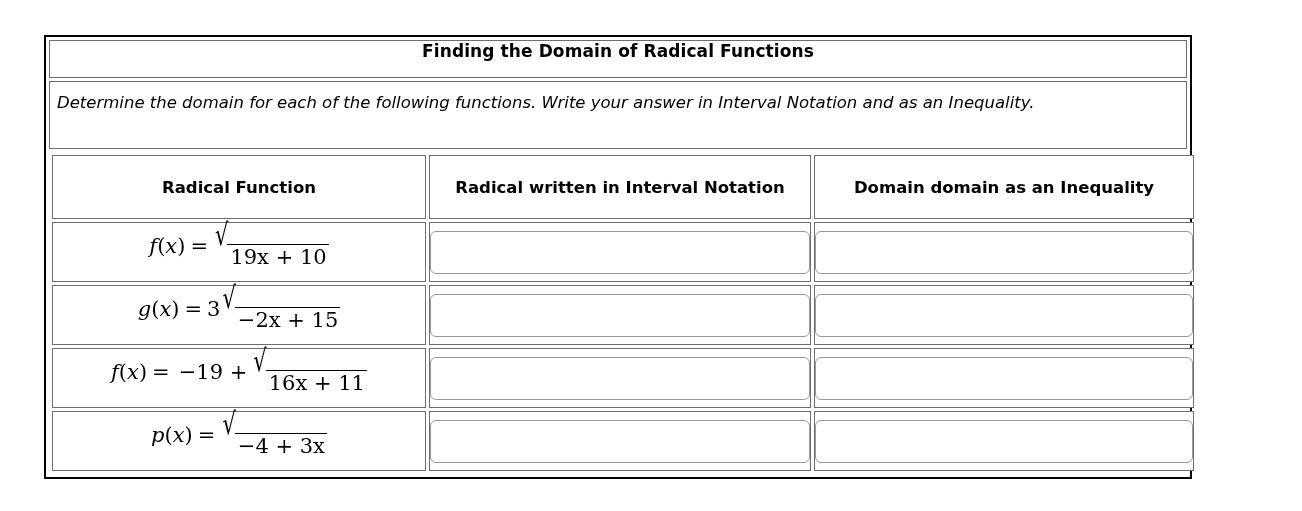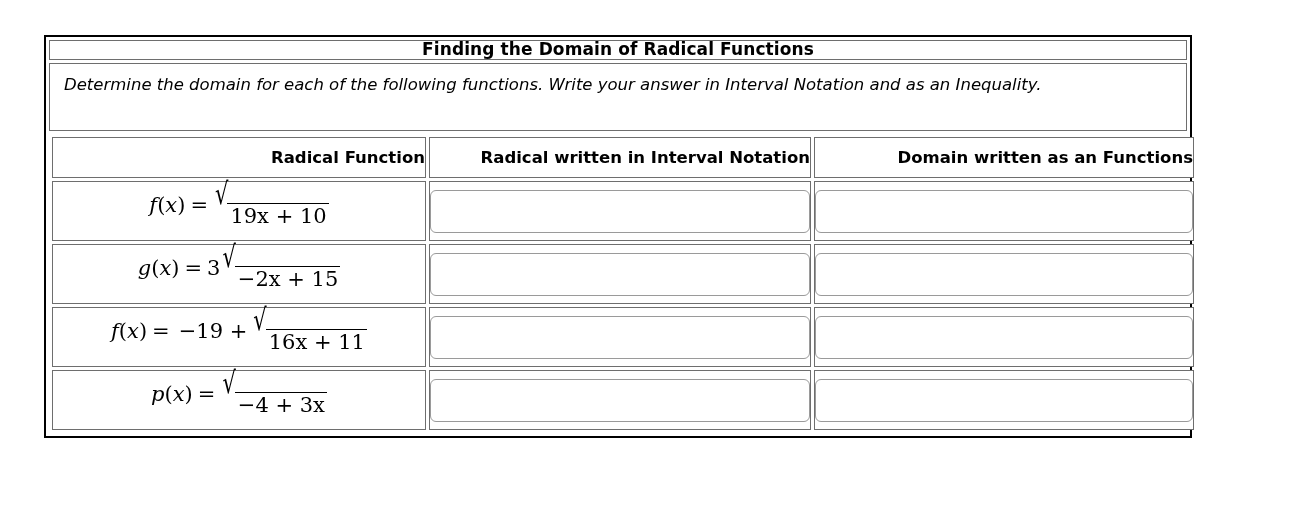--- a/index.html
+++ b/index.html
@@ -23,41 +23,41 @@
     border: 2px solid #000000;
     box-sizing: border-box;
     background: #ffffff;
     padding: 3px;
   }
 
   
   .title-row {
     border: 1px solid #6e6e6e;
     box-sizing: border-box;
-    height: 20px;
+    height: 38px;
     display: flex;
-    align-items: flex-end;
+    align-items: flex-start;
     justify-content: center;
   }
   .title-text {
     font-family: "DejaVu Sans", sans-serif;
     font-weight: bold;
     font-size: 17px;
     letter-spacing: 0.1px;
     color: #000000;
     text-align: center;
   }
 
   
   .instruction-row {
     border: 1px solid #6e6e6e;
     box-sizing: border-box;
     margin-top: 3px;
     min-height: 68px;
-    padding: 8px 8px 8px 14px;
+    padding: 8px 8px 8px 7px;
   }
   .instruction-text {
     font-family: "DejaVu Sans", sans-serif;
     font-style: italic;
     font-size: 16.5px;
     line-height: 25px;
     color: #000000;
   }
 
   
@@ -74,22 +74,22 @@
     background: #ffffff;
     padding: 0;
     vertical-align: middle;
   }
 
   col.c-func  { width: 374px; }
   col.c-int   { width: 382px; }
   col.c-ineq  { width: 380px; }
 
   .hdr-cell {
-    height: 41px;
-    text-align: right;
+    height: 64px;
+    text-align: center;
     padding: 4px 6px;
   }
   .hdr-text {
     font-family: "DejaVu Sans", sans-serif;
     font-weight: bold;
     font-size: 16.5px;
     line-height: 23px;
     color: #000000;
   }
 
@@ -176,21 +176,21 @@
     </colgroup>
     <thead>
       <tr>
         <td class="hdr-cell">
           <div class="hdr-text">Radical Function</div>
         </td>
         <td class="hdr-cell">
           <div class="hdr-text">Radical written in Interval Notation</div>
         </td>
         <td class="hdr-cell">
-          <div class="hdr-text">Domain written as an Functions</div>
+          <div class="hdr-text">Domain domain as an Inequality</div>
         </td>
       </tr>
     </thead>
     <tbody>
 
       <tr>
         <td class="func-cell">
           <span class="math">
             <span class="it">f</span>
               <span>(</span>

